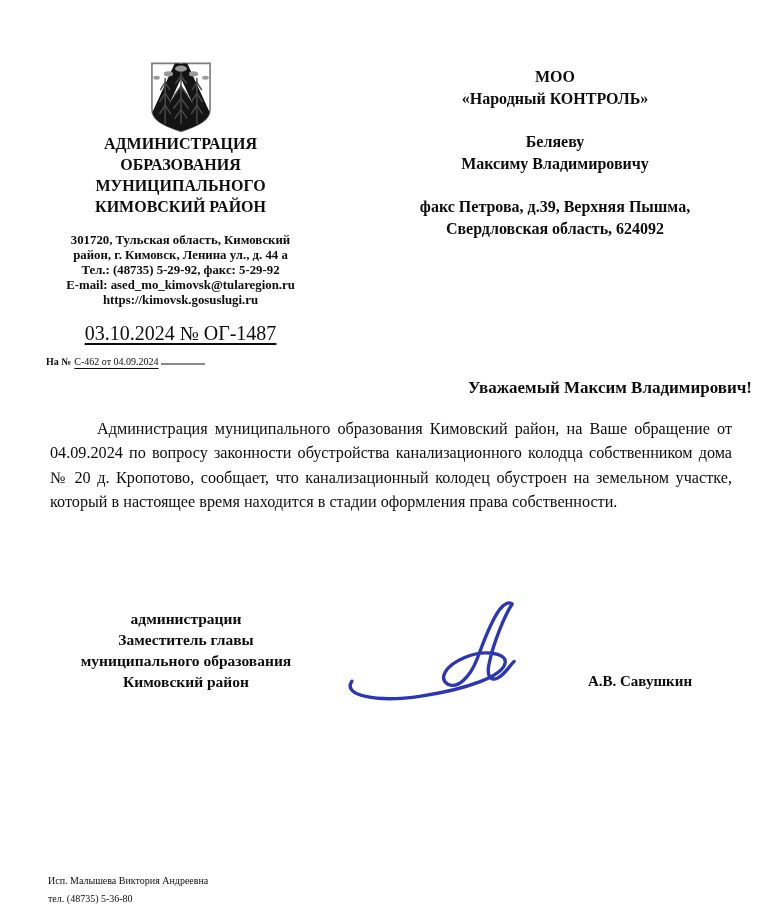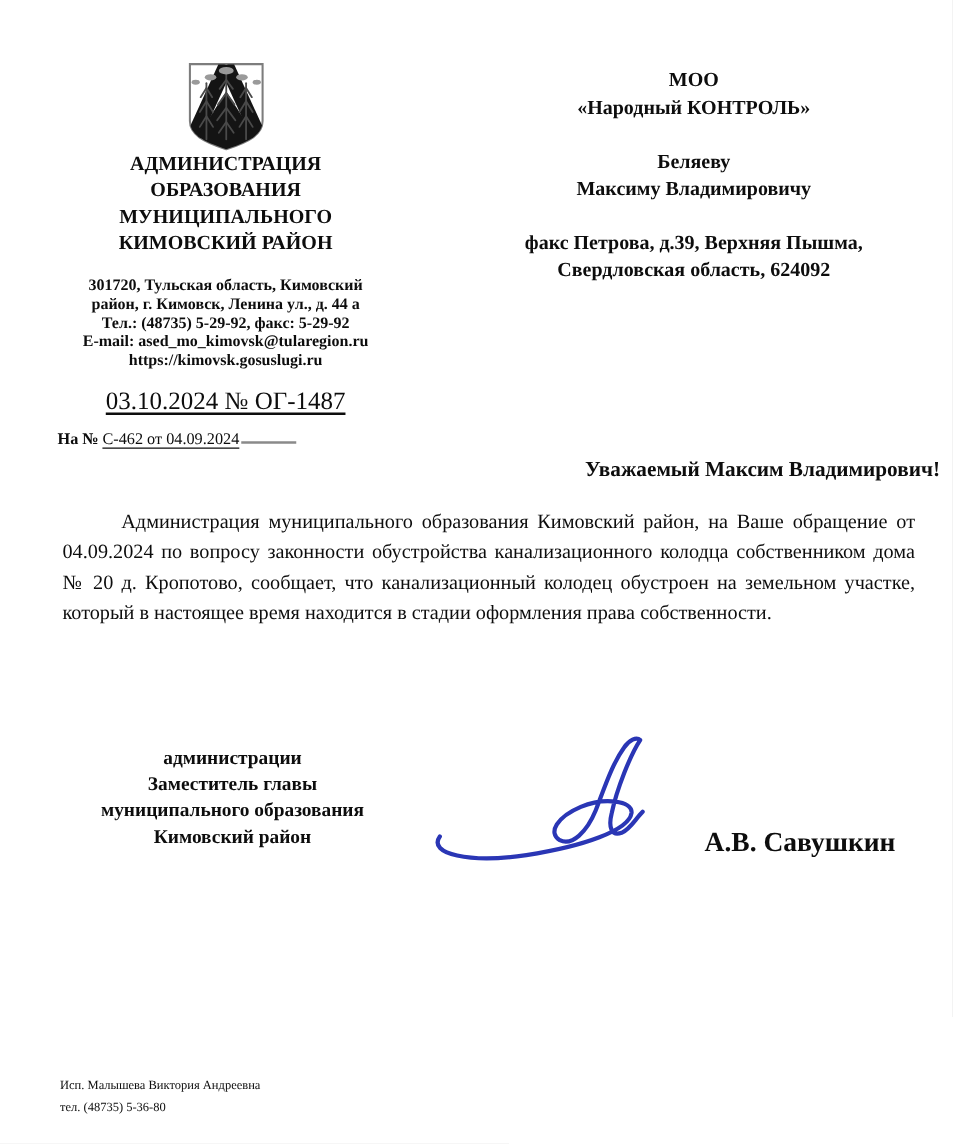--- a/index.html
+++ b/index.html
@@ -5,51 +5,51 @@
   html,body{margin:0;padding:0;background:#e9e9e9;}
   .page{
     position:relative;
     width:762px;height:915px;
     margin:0 auto;
     background:#ffffff;
     font-family:"Liberation Serif","DejaVu Serif",serif;
     color:#0d0d0d;
     overflow:hidden;
   }
-  .abs{position:absolute;}
+  .abs{position:absolute;margin-top:12px;}
   .b{font-weight:bold;}
   .ctr{text-align:center;}
 
   
   .emblem{left:146px;top:48px;width:70px;height:74px;}
   .org-name{left:53px;top:121px;width:255px;font-size:16px;line-height:21px;}
   .sender-address{left:40px;top:221px;width:281px;font-size:12.8px;line-height:15px;}
   .outgoing-ref{left:40px;top:310px;width:281px;font-size:20px;}
   .outgoing-ref span{text-decoration:underline;text-underline-offset:3px;}
-  .incoming-ref{left:46px;top:341px;font-size:13px;}
+  .incoming-ref{left:46px;top:341px;font-size:10px;}
   .incoming-ref .val{text-decoration:underline;text-underline-offset:3px;padding-left:3px;}
   .ref-tail{display:inline-block;width:44px;height:0.95em;border-bottom:2px solid #8a8a8a;margin-left:2px;}
 
   
   .recipient-org{left:385px;top:54px;width:340px;font-size:16px;line-height:22px;}
   .recipient-person{left:385px;top:119px;width:340px;font-size:16px;line-height:22px;}
   .recipient-address{left:385px;top:184px;width:340px;font-size:16px;line-height:22px;}
 
   
   .salutation{left:28px;top:366px;width:724px;font-size:17px;text-align:right;}
   .body-par{
     left:50px;top:405px;width:682px;
     font-size:16.2px;line-height:24.3px;
     text-align:justify;text-indent:47px;
   }
 
   
   .sig-position{left:55px;top:596px;width:262px;font-size:15.5px;line-height:21px;}
   .sig-ink{left:338px;top:586px;width:188px;height:114px;}
-  .sig-name{left:555px;top:661px;width:170px;font-size:22px;}
+  .sig-name{left:555px;top:661px;width:170px;font-size:15px;}
 
   
   .footer{left:48px;top:860px;width:360px;font-size:10px;line-height:17.5px;}
 </style>
 </head>
 <body>
 
 <div class="page">
 
   <div class="abs emblem">

